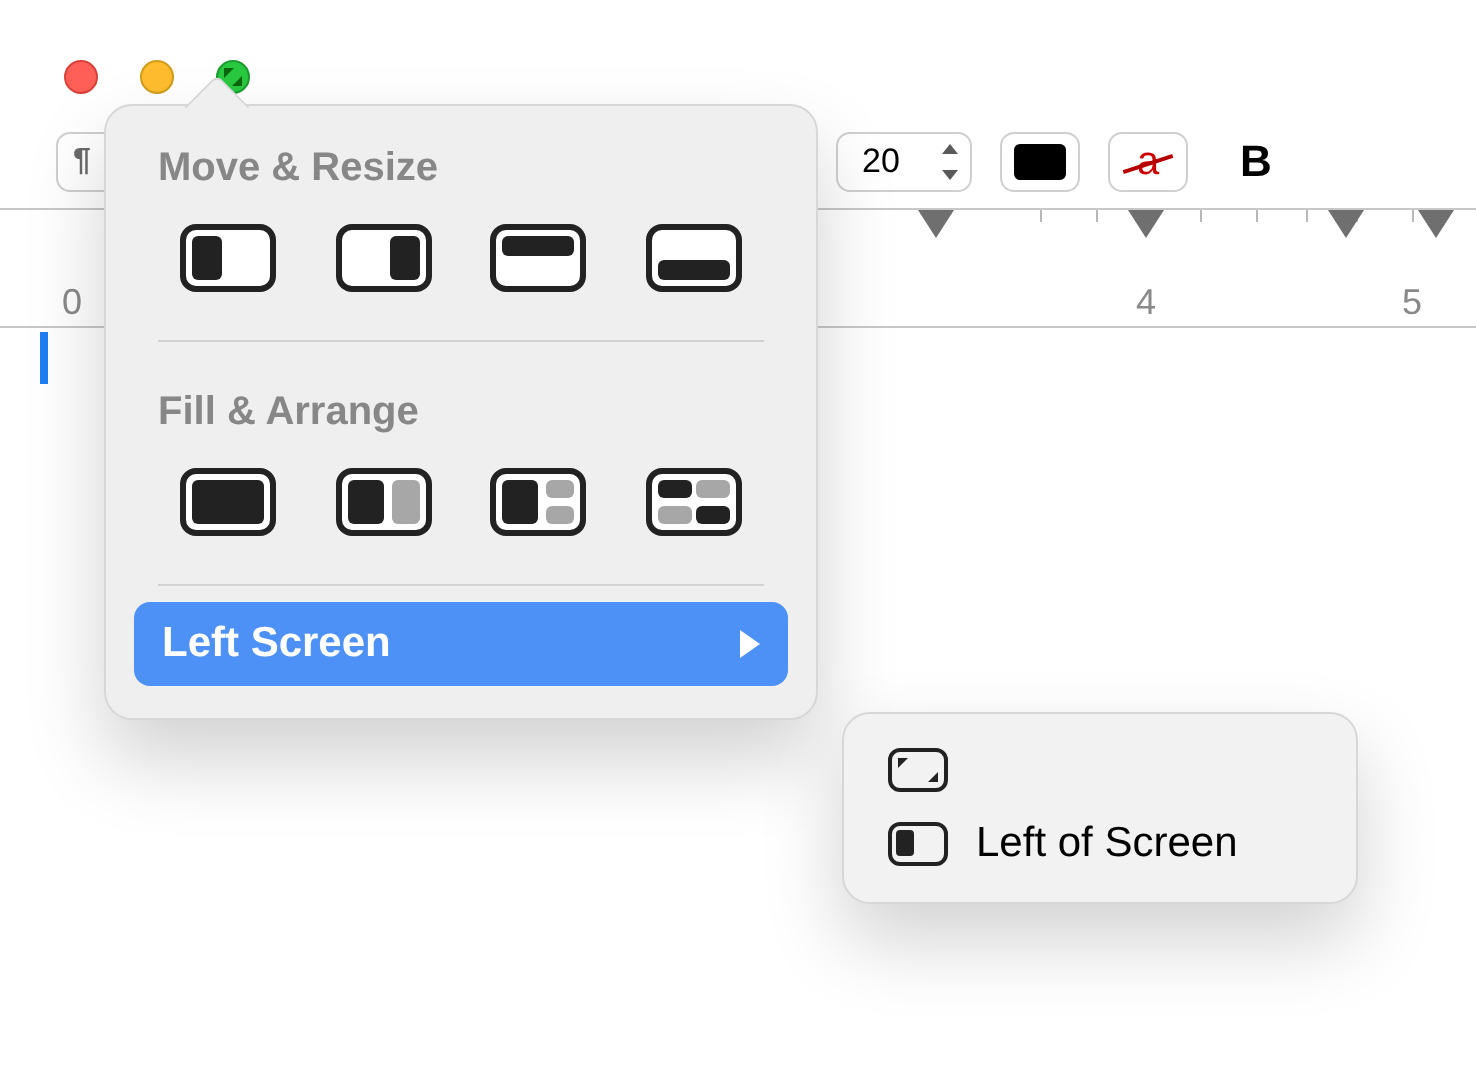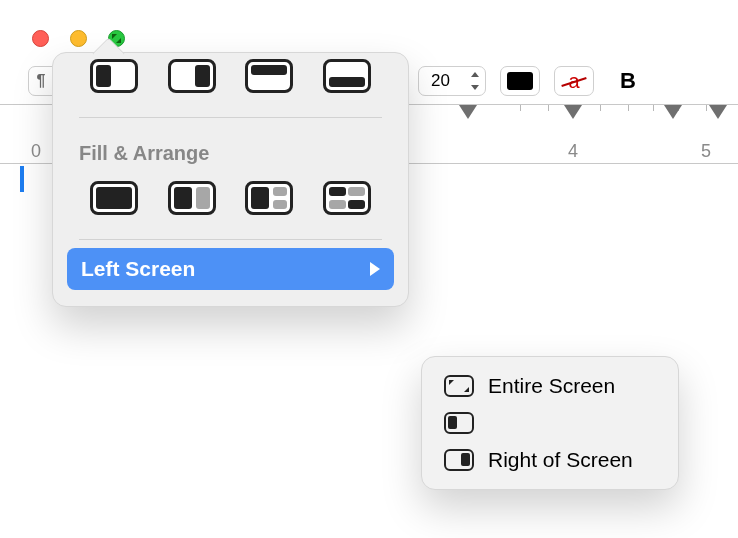--- a/index.html
+++ b/index.html
@@ -132,20 +132,21 @@
         <div class="rmark" style="left: 450px;"></div>
         <div class="rmark" style="left: 555px;"></div>
         <div class="rmark" style="left: 655px;"></div>
         <div class="rmark" style="left: 700px;"></div>
       </div>
   </div>
   <div class="bluecursor"></div>
 
   <div class="popover">
     <div class="pop-arrow"></div>
+    <div class="sect-title">Move &amp; Resize</div>
     <div class="grid">
       <div class="cell">
           <div class="ico mr1">
             <div class="fill"></div>
           </div>
         </div>
       <div class="cell">
           <div class="ico mr2">
             <div class="fill"></div>
           </div>
@@ -197,28 +198,22 @@
       <span class="fs-chev"></span>
     </div>
   </div>
 
   <div class="submenu">
     <div class="sm-row">
       <div class="sm-ico entire">
           <span class="ar1"></span>
           <span class="ar2"></span>
         </div>
-      <span>Entire Screen</span>
     </div>
     <div class="sm-row">
       <div class="sm-ico left">
           <div class="f"></div>
         </div>
-    </div>
-    <div class="sm-row">
-      <div class="sm-ico right">
-          <div class="f"></div>
-        </div>
-      <span>Right of Screen</span>
+      <span>Left of Screen</span>
     </div>
   </div>
 
 </div>
 
 </body></html>

